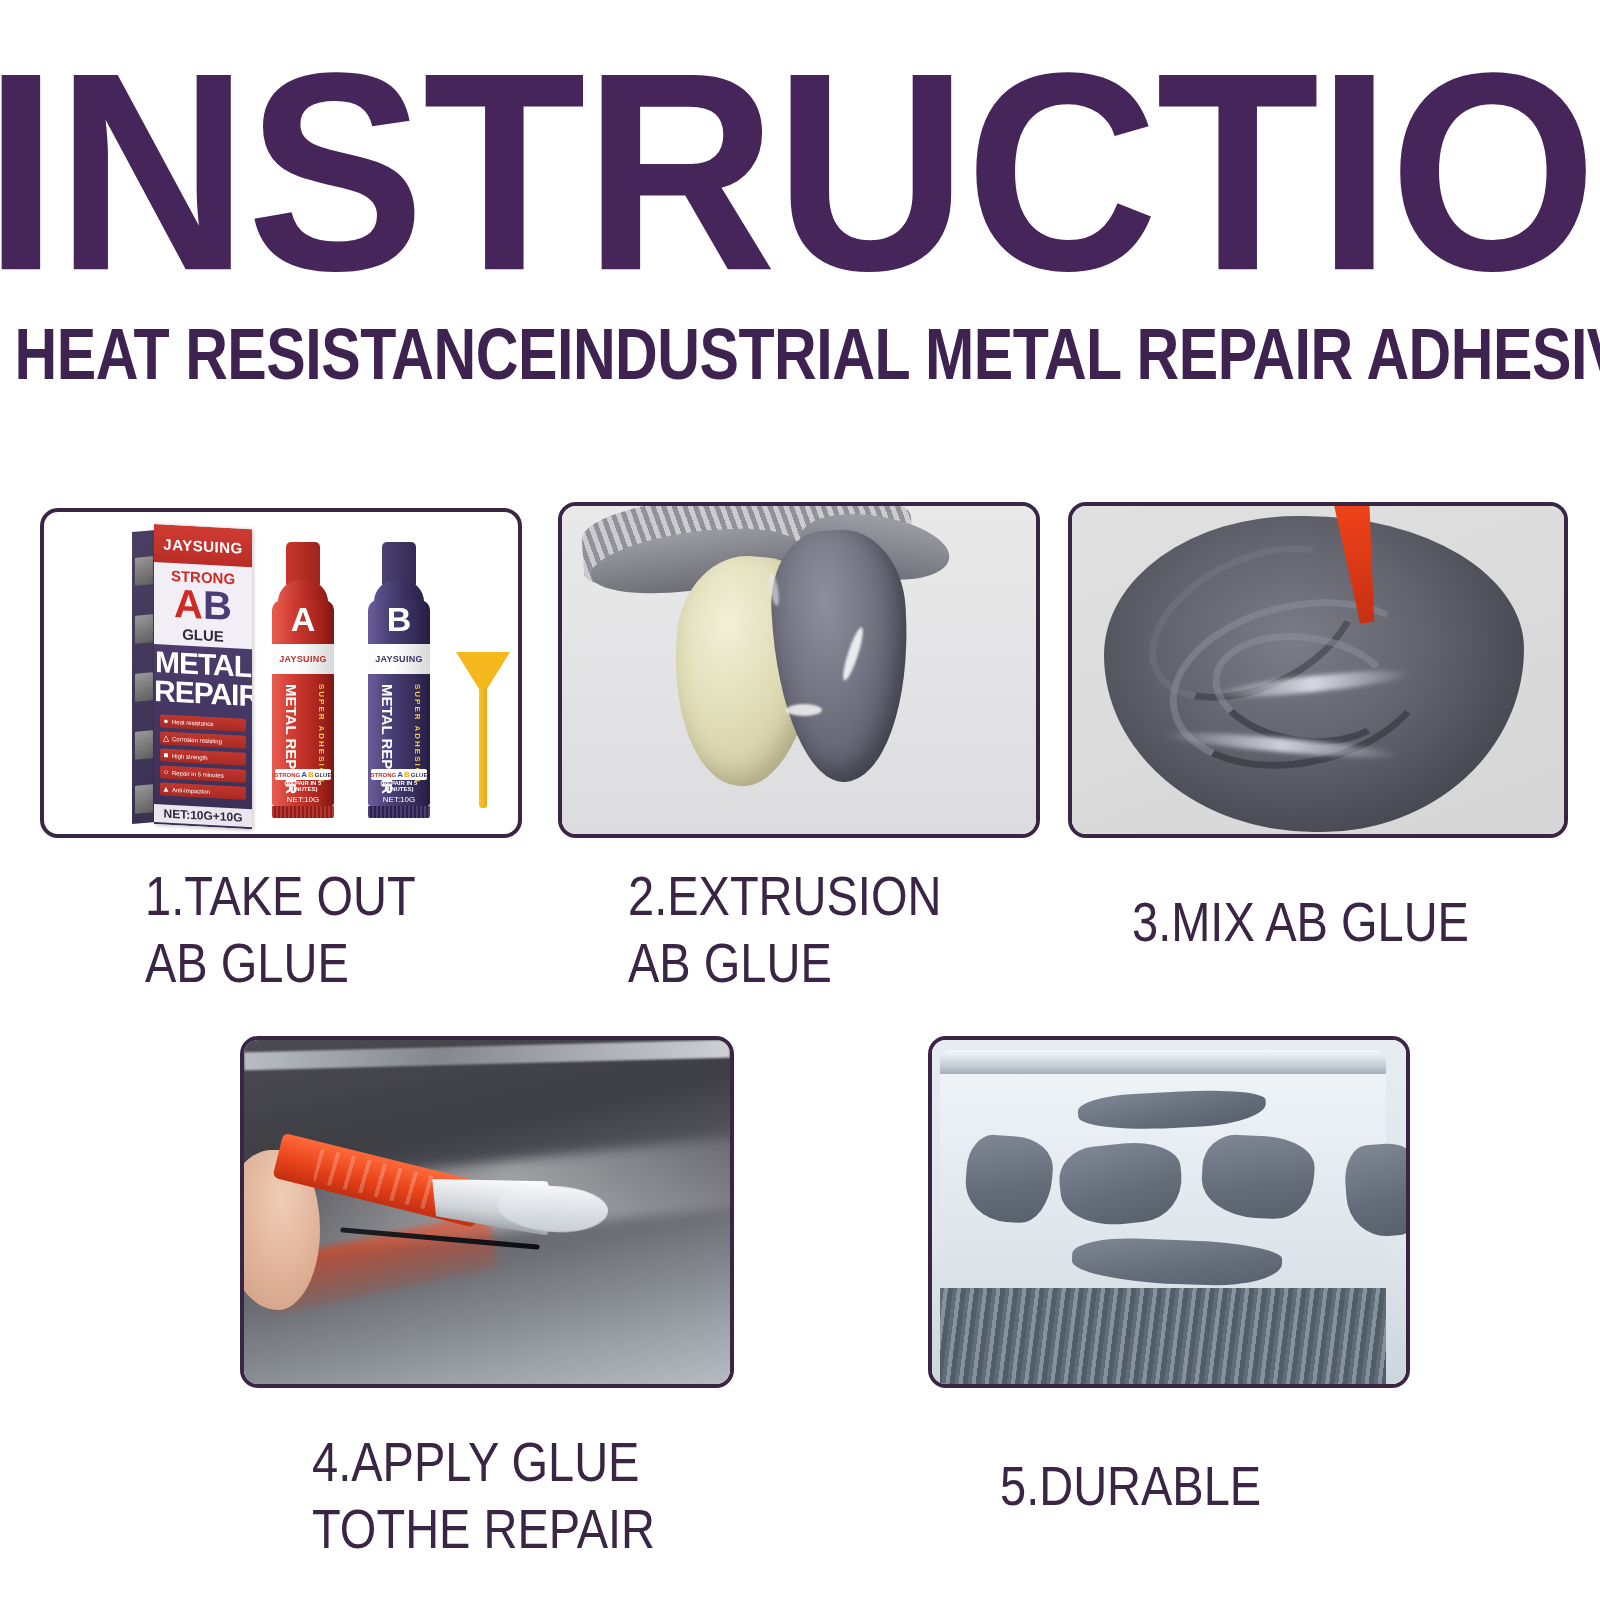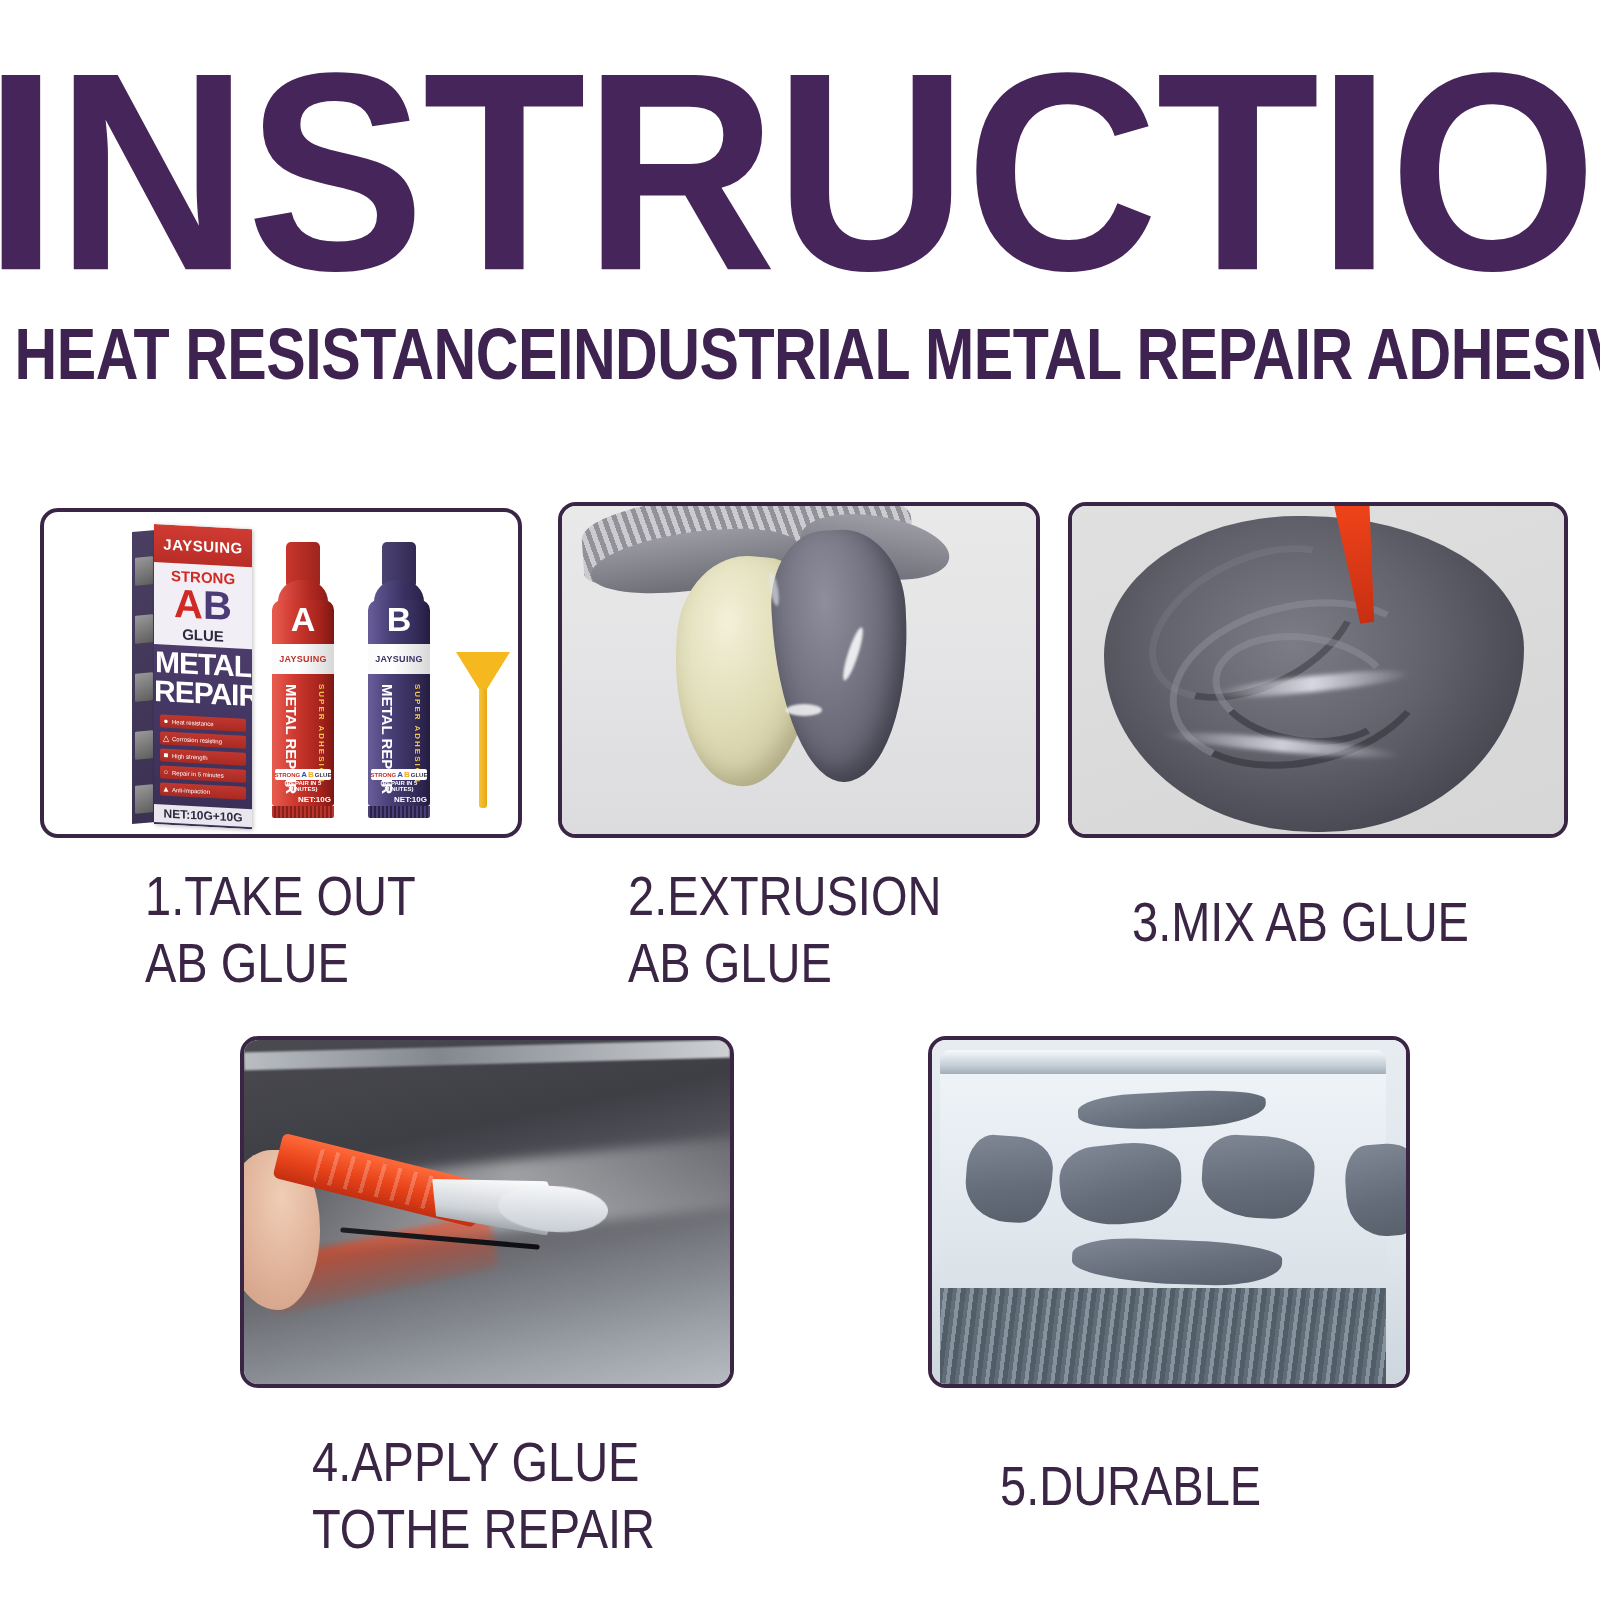--- a/index.html
+++ b/index.html
@@ -226,21 +226,21 @@
   .strongbar .s1 { color:#c0302a; font-size:6px; font-weight:700; }
   .strongbar .s2 { color:#2756c0; font-size:8px; font-weight:700; margin:0 1px; }
   .strongbar .s3 { color:#f0a81e; font-size:8px; font-weight:700; }
   .strongbar .s4 { color:#2d2a3e; font-size:6px; font-weight:700; margin-left:1px; }
   .repairbar {
     position:absolute; left:3px; bottom:14px; width:56px;
     text-align:center; color:#fff; font-size:6px; font-weight:700;
   }
   .netbar {
     position:absolute; left:3px; bottom:2px; width:56px;
-    text-align:right; color:#fff; font-size:8px; font-weight:700;
+    text-align:center; color:#fff; font-size:8px; font-weight:400;
   }
   .crimp {
     position:absolute; left:2px; bottom:-4px; width:62px; height:12px;
     background: repeating-linear-gradient(90deg,#b9362e 0 2px,#8b201a 2px 4px);
     border-radius:0 0 2px 2px;
   }
   #tubeB .crimp {
     background: repeating-linear-gradient(90deg,#4a4077 0 2px,#2a2348 2px 4px);
   }
 

